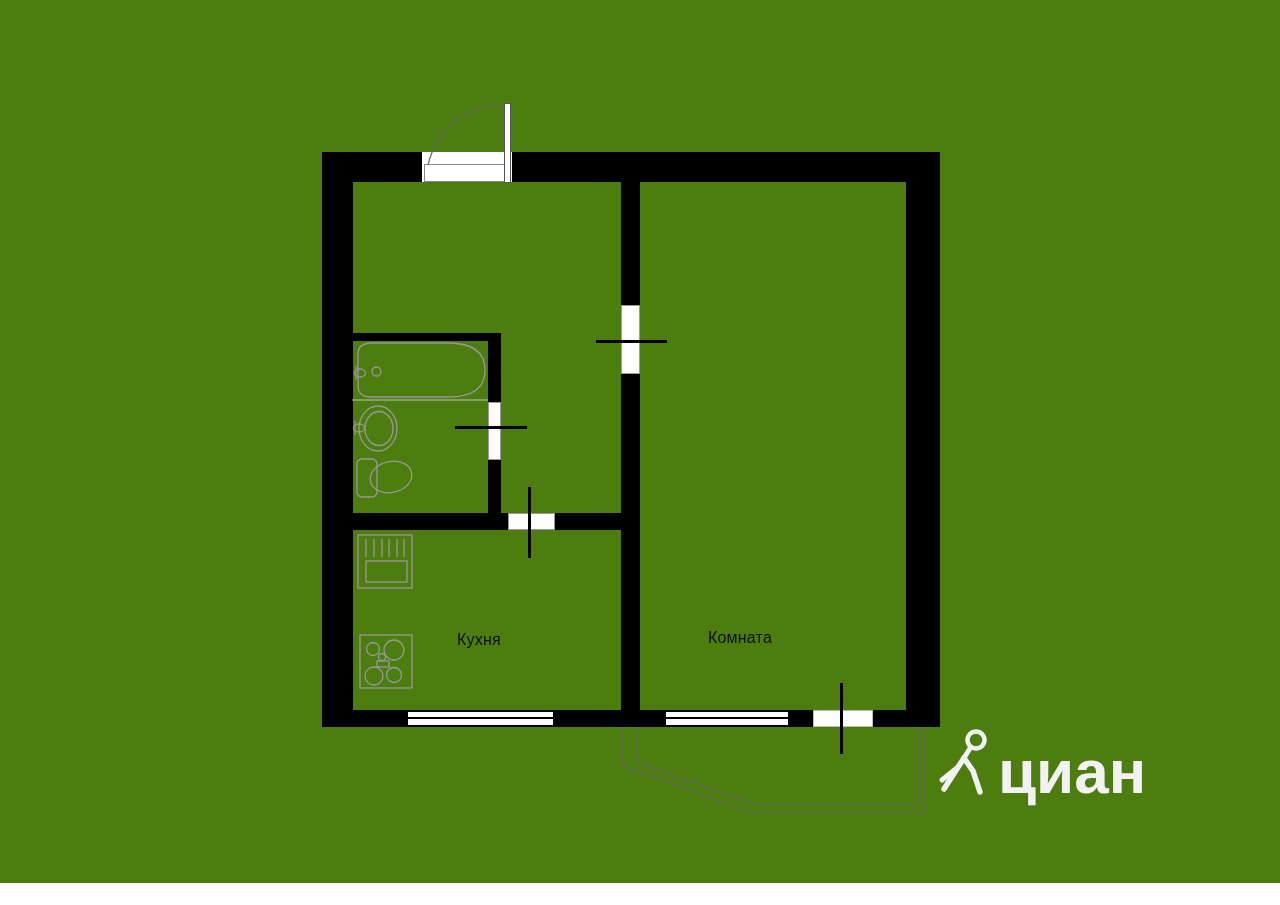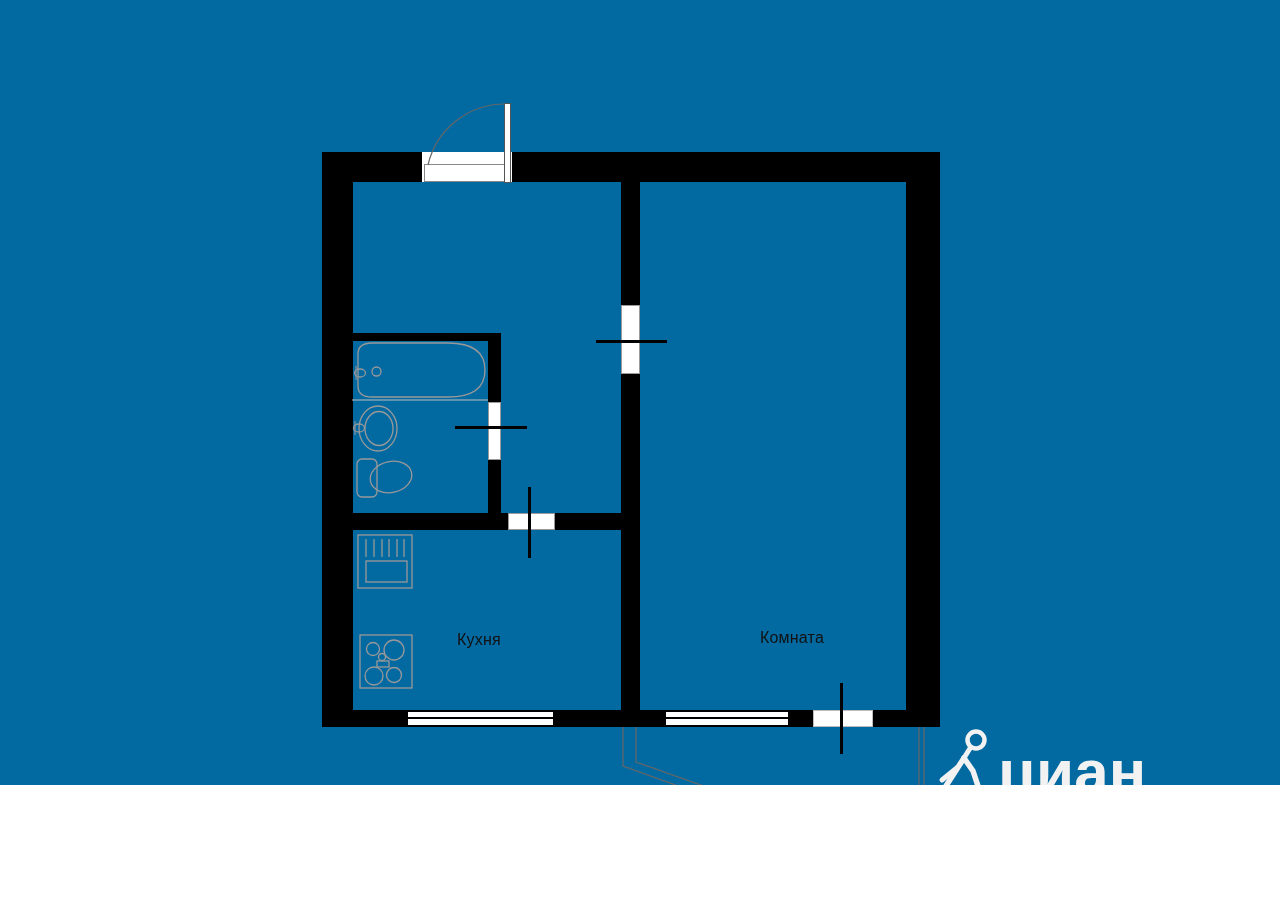--- a/index.html
+++ b/index.html
@@ -1,17 +1,17 @@
 <!DOCTYPE html>
 <html><head>
 <meta charset="utf-8">
 <style>
   html,body{margin:0;padding:0;}
   .canvas{
-    position:relative;width:1280px;height:785px;background:#0369a1;overflow:hidden;
+    position:relative;width:1280px;height:883px;background:#4d7c0f;overflow:hidden;
     font-family:"Liberation Sans", sans-serif;
   }
   .wall{position:absolute;background:#000;}
   .jamb{position:absolute;background:#fff;border:1px solid #9a9a9a;box-sizing:border-box;}
   .jamb.light{border-color:#bdbdbd;}
   .strike{position:absolute;background:#000;}
   .window{position:absolute;top:710px;height:17px;background:#fff;
           border-top:2px solid #000;border-bottom:2px solid #000;box-sizing:border-box;}
   .glaze{position:absolute;left:0;right:0;top:5px;height:2px;background:#000;}
   .door-gap{position:absolute;background:#fff;}
@@ -123,17 +123,17 @@
     <g fill="none" stroke="#f2f2f2" stroke-linecap="round">
       <circle cx="976" cy="740" r="8.5" stroke-width="4.5"></circle>
       <path d="M970.5,747.5 L964,758" stroke-width="5"></path>
       <path d="M964,758 L944,789" stroke-width="5.5"></path>
       <path d="M964,758 L973,771 L980,792" stroke-width="5.5"></path>
       <path d="M942,780 L958,767" stroke-width="5"></path>
     </g>
   </svg>
 
   <div class="room-label" style="left:457px;top:631px;">Кухня</div>
-  <div class="room-label" style="left:760px;top:629px;">Комната</div>
+  <div class="room-label" style="left:708px;top:629px;">Комната</div>
 
   <div class="wm-text">циан</div>
 
 </div>
 
 </body></html>

